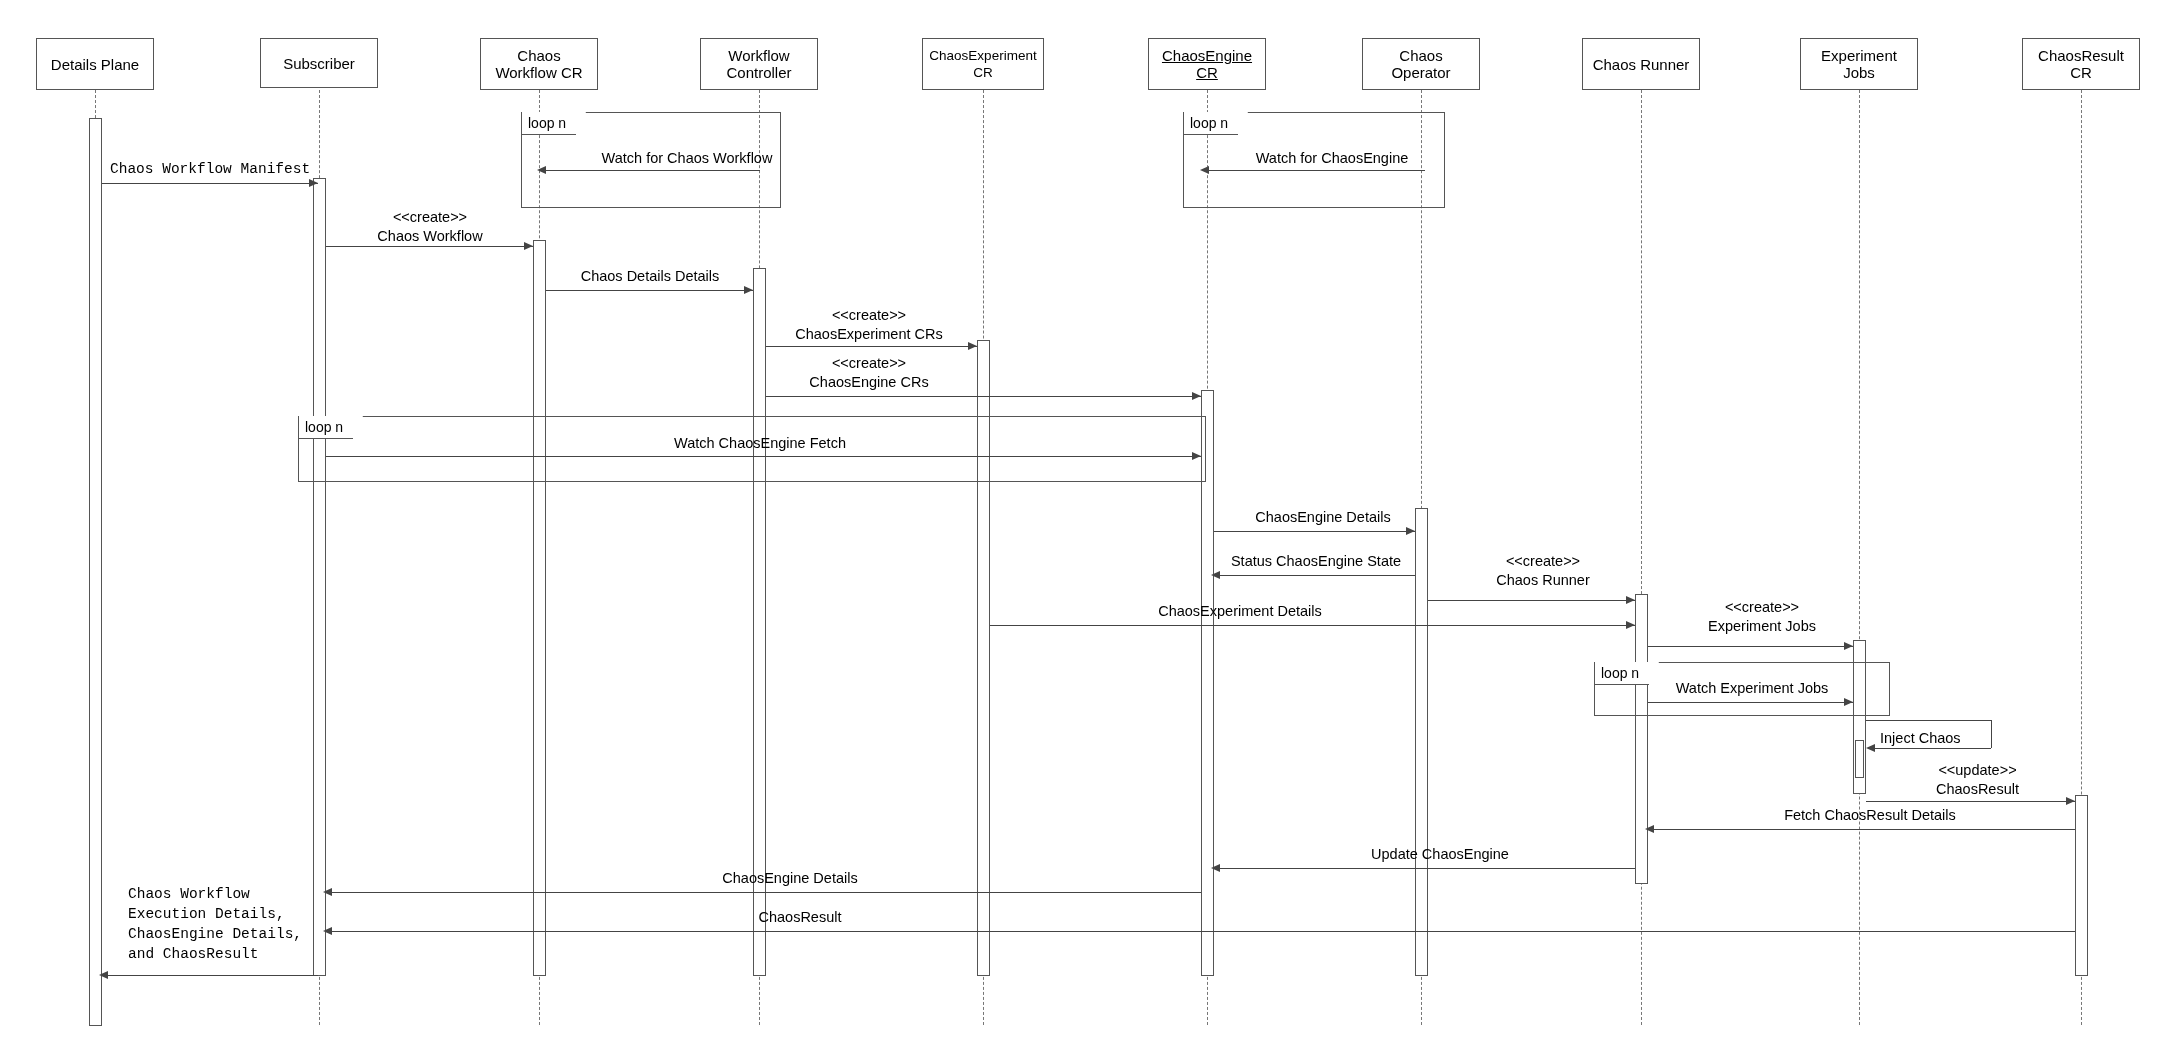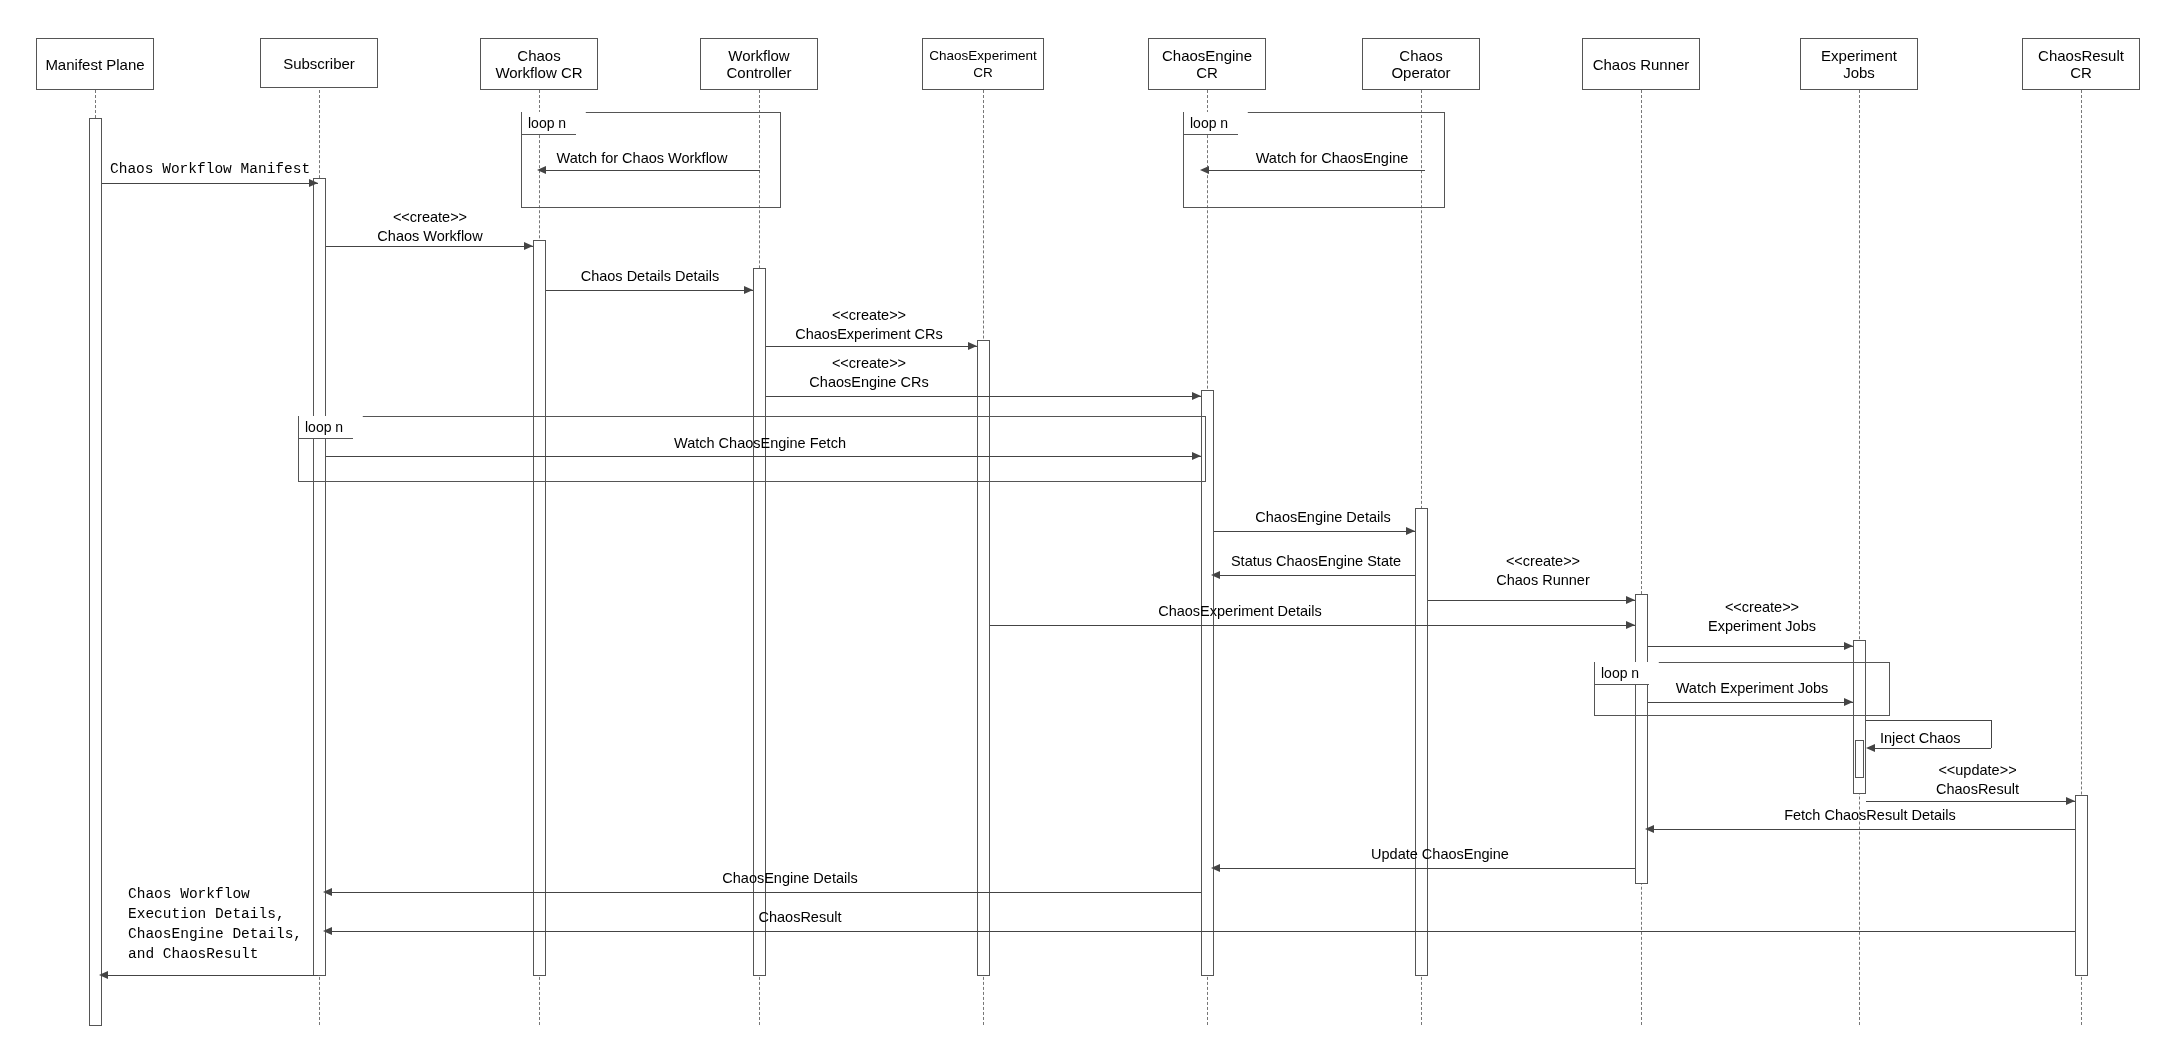--- a/index.html
+++ b/index.html
@@ -128,39 +128,39 @@
     text-align: left;
     font-family: Liberation Mono, monospace;
   }
 </style>
 </head>
 <body>
 
 <div id="canvas">
 
   <div class="lifeline-box" style="left:36px; top:38px; width:118px; height:52px;">
-    <span>Manifest Plane</span>
+    <span>Details Plane</span>
   </div>
   <div class="lifeline-box" style="left:260px; top:38px; width:118px; height:50px;">
     <span>Subscriber</span>
   </div>
   <div class="lifeline-box" style="left:480px; top:38px; width:118px; height:52px; white-space:pre-line;">
     <span style="white-space:pre-line;">Chaos
 Workflow CR</span>
   </div>
   <div class="lifeline-box" style="left:700px; top:38px; width:118px; height:52px;">
     <span style="white-space:pre-line;">Workflow
 Controller</span>
   </div>
   <div class="lifeline-box" style="left:922px; top:38px; width:122px; height:52px;">
     <span style="white-space:pre-line; font-size:13.5px;">ChaosExperiment
 CR</span>
   </div>
   <div class="lifeline-box" style="left:1148px; top:38px; width:118px; height:52px;">
-    <span style="white-space:pre-line;">ChaosEngine
+    <span style="white-space:pre-line;text-decoration:underline;">ChaosEngine
 CR</span>
   </div>
   <div class="lifeline-box" style="left:1362px; top:38px; width:118px; height:52px;">
     <span style="white-space:pre-line;">Chaos
 Operator</span>
   </div>
   <div class="lifeline-box" style="left:1582px; top:38px; width:118px; height:52px;">
     <span>Chaos Runner</span>
   </div>
   <div class="lifeline-box" style="left:1800px; top:38px; width:118px; height:52px;">
@@ -194,21 +194,21 @@
   <div class="activation" style="left:1853px; top:640px; width:13px; height:154px;"></div>
   <div class="activation" style="left:1855px; top:740px; width:9px; height:38px;"></div>
   <div class="activation" style="left:2075px; top:795px; width:13px; height:181px;"></div>
 
   <div class="frame" style="left:521px; top:112px; width:260px; height:96px;"></div>
   <div class="frame-tab" style="left:521px; top:112px;">
     <span>loop n</span><span class="tabdiag"></span>
   </div>
 
   <div class="msg-line" style="left:766px; top:148px; width:-0px;"></div>
-  <div class="msg-label" style="left:532px; top:149px; width:220px;">Watch for Chaos Workflow</div>
+  <div class="msg-label" style="left:577px; top:149px; width:220px;">Watch for Chaos Workflow</div>
   <div class="msg-line" style="left:540px; top:170px; width:220px;"></div>
   <div class="arrow-l" style="left:537px; top:166px;"></div>
 
   <div class="frame" style="left:1183px; top:112px; width:262px; height:96px;"></div>
   <div class="frame-tab" style="left:1183px; top:112px;">
     <span>loop n</span><span class="tabdiag"></span>
   </div>
   <div class="msg-label" style="left:1222px; top:149px; width:220px;">Watch for ChaosEngine</div>
   <div class="msg-line" style="left:1203px; top:170px; width:222px;"></div>
   <div class="arrow-l" style="left:1200px; top:166px;"></div>

